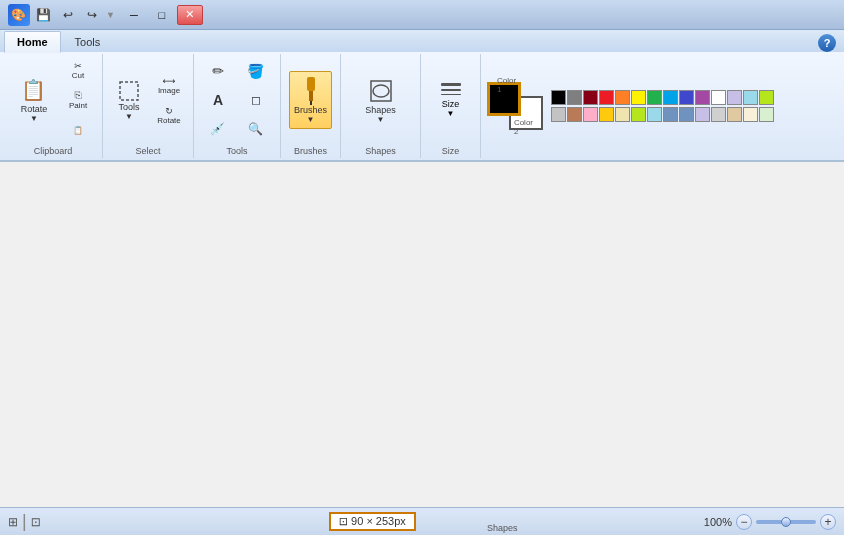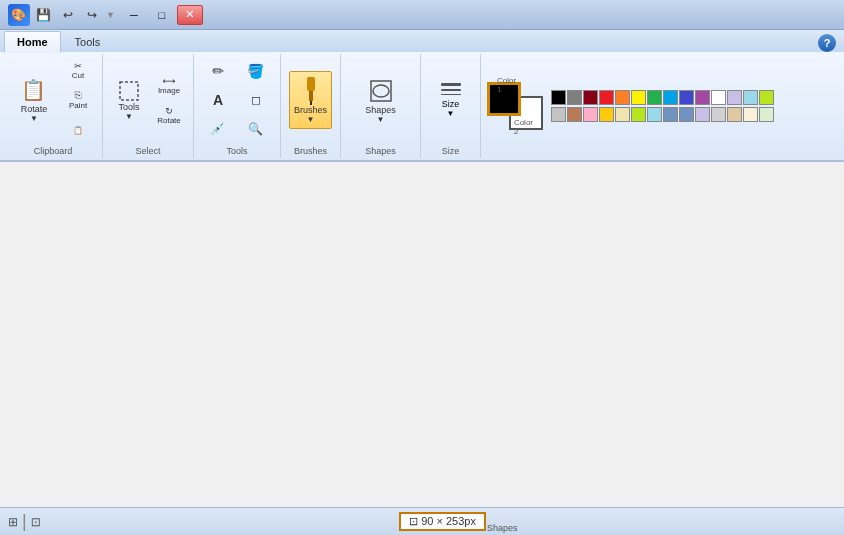--- a/index.html
+++ b/index.html
@@ -529,14 +529,22 @@
       <span class="status-icon">⊞</span>
       <span style="font-size:18px;color:#888;">|</span>
       <span class="status-icon">⊡</span>
     </div>
     <div class="status-center">
       <div class="status-dims">
         <span>⊡ </span>
         <span>90 × 253px</span>
       </div>
     </div>
+    <div class="status-right">
+      <span class="zoom-text">100%</span>
+      <div class="zoom-btn">−</div>
+      <div class="zoom-slider">
+        <div class="zoom-thumb"></div>
+      </div>
+      <div class="zoom-btn">+</div>
+    </div>
   </div>
 </div>
 
 </body></html>

